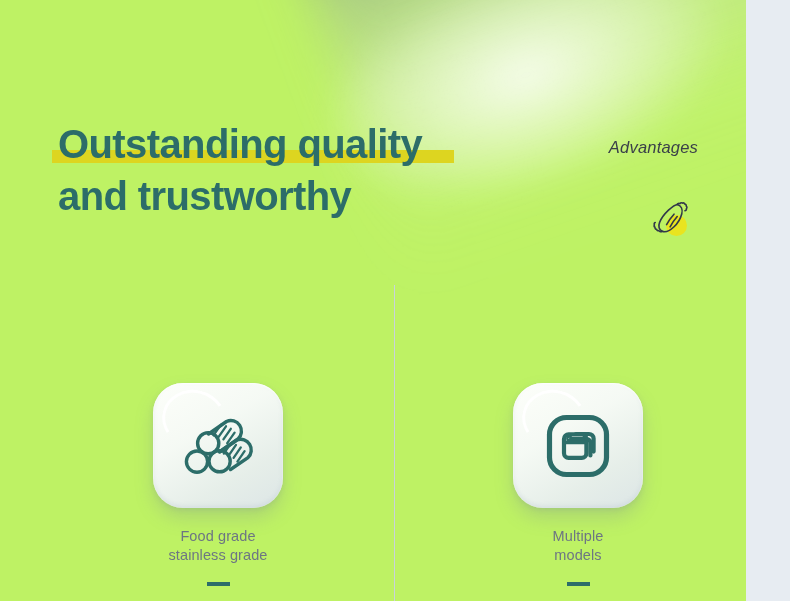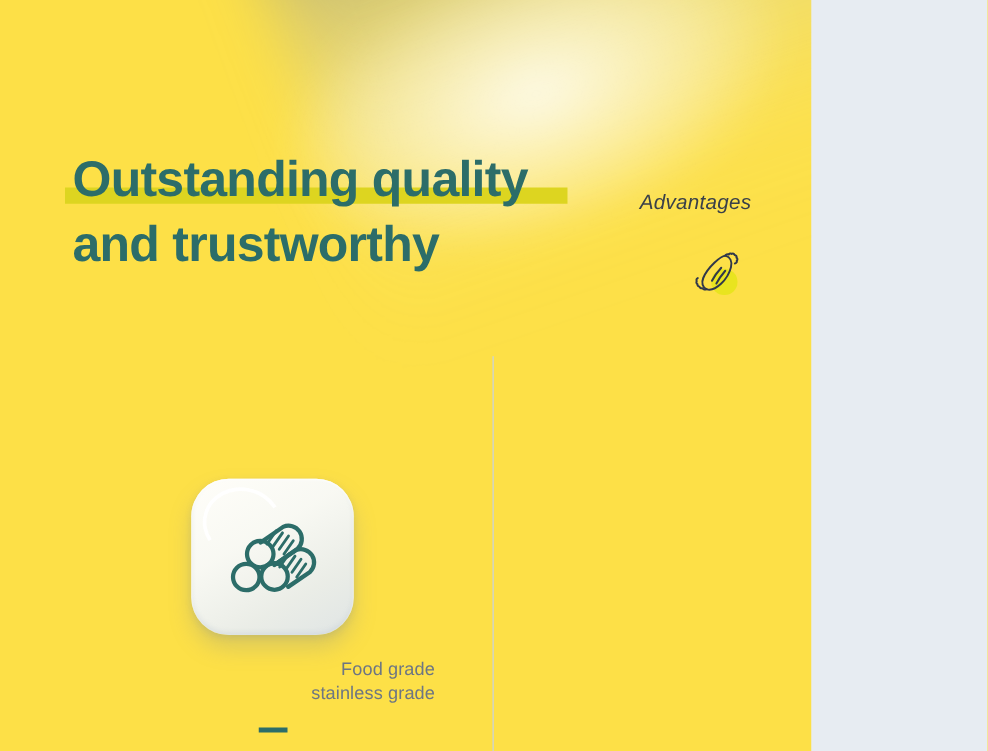--- a/index.html
+++ b/index.html
@@ -9,23 +9,23 @@
   body {
     width: 790px;
     height: 601px;
     overflow: hidden;
     font-family: "Liberation Sans", sans-serif;
     background: #e7ecf2;
   }
 
   .slide {
     position: relative;
-    width: 649px;
+    width: 746px;
     height: 601px;
-    background: #fde047;
+    background: #bef264;
     overflow: hidden;
   }
 
   
   .corner-sheen {
     position: absolute;
     top: -190px;
     right: -230px;
     width: 640px;
     height: 380px;
@@ -83,21 +83,21 @@
   }
   .hl-text {
     position: relative;
     z-index: 1;
   }
 
   
   .kicker {
     position: absolute;
     right: 48px;
-    top: 151px;
+    top: 136px;
     text-align: right;
     color: #3a4049;
     font-style: italic;
     font-size: 16.5px;
     line-height: 22px;
     letter-spacing: 0.2px;
   }
   .kicker-line { display: block; white-space: nowrap; }
 
   .kicker-icon {
@@ -123,21 +123,21 @@
   .features {
     position: absolute;
     left: 0;
     top: 383px;
     width: 790px;
     height: 200px;
   }
   .feature {
     position: absolute;
     width: 260px;
-    text-align: right;
+    text-align: center;
   }
   .feature-1 { left: 88px; }
   .feature-2 { left: 448px; }
 
   .tile {
     position: relative;
     width: 130px;
     height: 125px;
     margin: 0 auto;
     border-radius: 30px;
@@ -264,15 +264,36 @@
           </svg>
         </div>
       </div>
       <div class="feature-caption">
         <span class="caption-line">Food grade</span>
         <span class="caption-line">stainless grade</span>
       </div>
       <div class="caption-dash"></div>
     </div>
 
+    <div class="feature feature-2">
+      <div class="tile">
+        <div class="tile-icon">
+          <svg viewBox="0 0 78 78" width="78" height="78" xmlns="http://www.w3.org/2000/svg">
+            <g fill="none" stroke="#2c6d69" stroke-linecap="round" stroke-linejoin="round">
+              <rect x="10.5" y="10.5" width="57" height="57" rx="17" stroke-width="5.2"></rect>
+              <path d="M37.0 27.0 L50.0 27.0 A4.6 4.6 0 0 1 54.6 31.6 L54.6 44.6" stroke-width="4.2"></path>
+              <path d="M32.0 32.2 L48.0 32.2 A3.4 3.4 0 0 1 51.4 35.6 L51.4 48.4" stroke-width="4.2"></path>
+              <rect x="25.0" y="27.4" width="22.4" height="23.4" rx="4.6" stroke-width="4.2"></rect>
+              <path d="M25.0 35.4 L47.4 35.4" stroke-width="3.6"></path>
+              <circle cx="30.2" cy="31.4" r="1.9" stroke-width="2.4"></circle>
+            </g>
+          </svg>
+        </div>
+      </div>
+      <div class="feature-caption">
+        <span class="caption-line">Multiple</span>
+        <span class="caption-line">models</span>
+      </div>
+      <div class="caption-dash"></div>
+    </div>
 
   </div>
 </div>
 
 </body></html>

